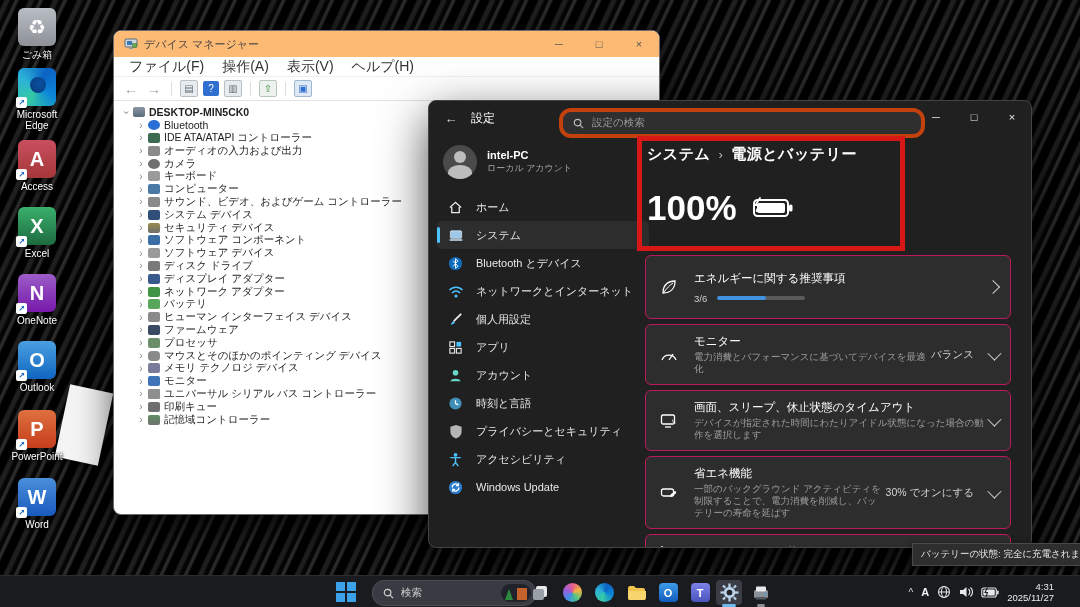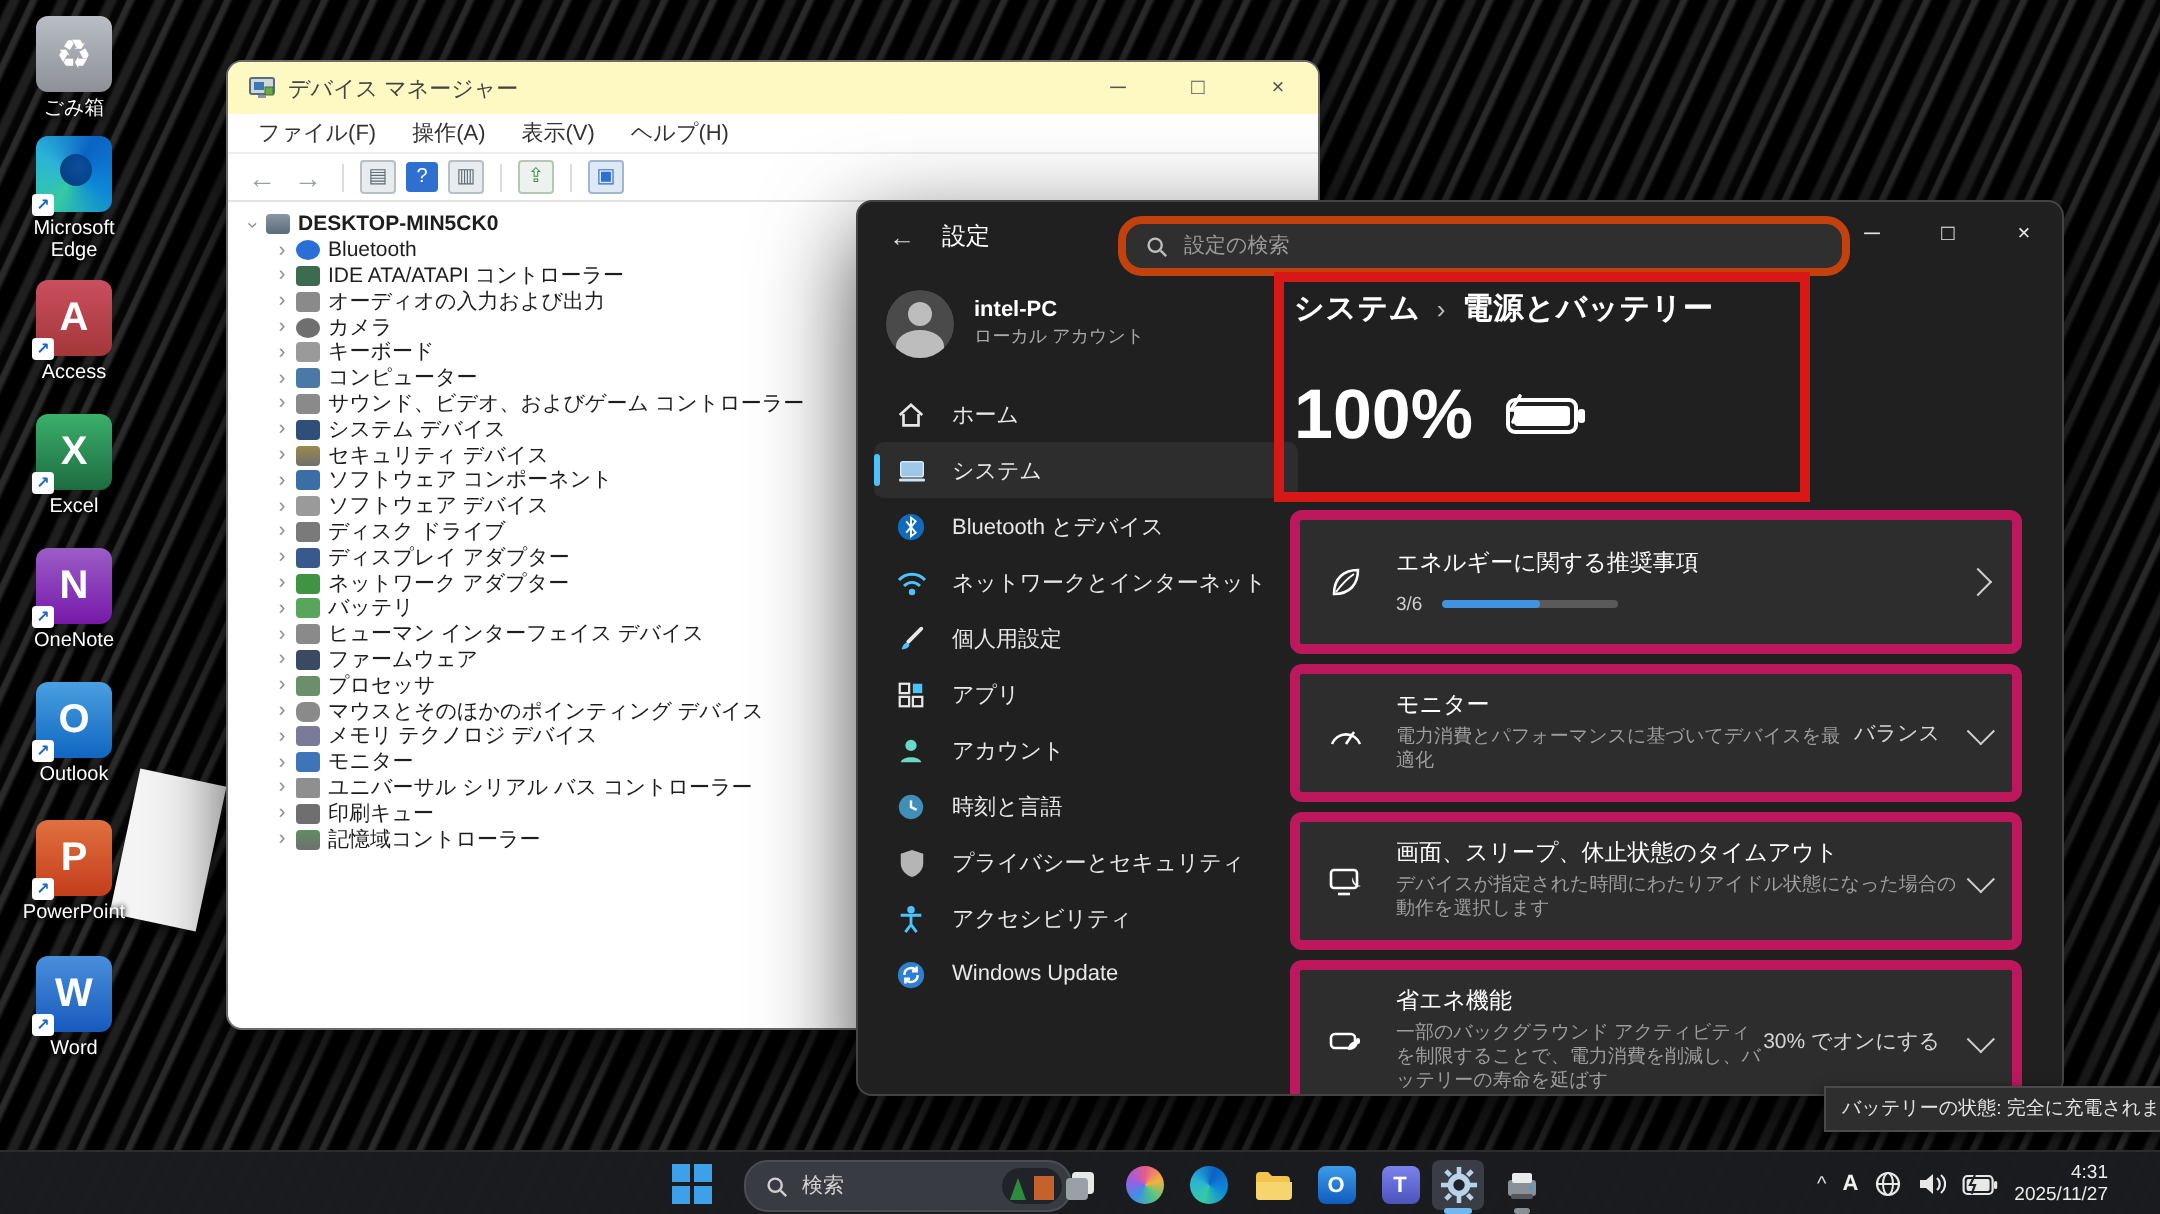--- a/index.html
+++ b/index.html
@@ -22,26 +22,26 @@
   .i-access{background:linear-gradient(180deg,#c94f5e,#a4373a);}
   .i-excel{background:linear-gradient(180deg,#3ab06b,#1d6b40);}
   .i-onenote{background:linear-gradient(180deg,#9b5dc7,#7719aa);}
   .i-outlook{background:linear-gradient(180deg,#4aa0e0,#1066c0);}
   .i-ppt{background:linear-gradient(180deg,#e0703f,#c43e1c);}
   .i-word{background:linear-gradient(180deg,#4a8fdc,#185abd);}
   
   #paper{left:62px;top:388px;width:44px;height:74px;background:#f4f4f4;transform:rotate(12deg);box-shadow:2px 3px 8px rgba(0,0,0,.6);}
   
   #dm{left:113px;top:30px;width:545px;height:483px;background:#fff;border-radius:8px;box-shadow:0 12px 36px rgba(0,0,0,.65);overflow:hidden;border:1px solid #6b6b6b;}
-  #dm .titlebar{height:26px;background:#fef9c3;display:flex;align-items:center;padding-left:10px;}
+  #dm .titlebar{height:26px;background:#fdba74;display:flex;align-items:center;padding-left:10px;}
   #dm .title{font-size:11px;color:#444;margin-left:6px;}
   #dm .wc{position:absolute;top:0;right:0;height:26px;display:flex;}
   #dm .wc div{width:40px;height:26px;display:flex;align-items:center;justify-content:center;font-size:11px;color:#555;}
   #dm .menubar{height:19px;display:flex;align-items:center;padding-left:6px;border-bottom:1px solid #eee;}
-  #dm .menubar span{font-size:11px;color:#333;padding:0 9px;}
+  #dm .menubar span{font-size:14px;color:#333;padding:0 9px;}
   #dm .toolbar{height:23px;display:flex;align-items:center;padding-left:8px;border-bottom:1px solid #e2e2e2;gap:5px;}
   .tbico{width:16px;height:15px;border-radius:2px;font-size:10px;line-height:15px;text-align:center;}
   .arrowb{color:#9aa0a6;font-size:14px;font-weight:bold;width:18px;text-align:center;}
   .tsep{width:1px;height:14px;background:#ddd;margin:0 3px;}
   
   #tree{padding:5px 0 0 7px;}
   .trow{display:flex;align-items:center;height:12.8px;white-space:nowrap;}
   .trow .chev{width:10px;color:#8a8a8a;font-size:10px;text-align:center;flex:0 0 10px;}
   .trow .ic{width:12px;height:10px;border-radius:2px;margin:0 4px 0 2px;flex:0 0 12px;}
   .trow .tl{font-size:10.5px;color:#1d1d1d;}
@@ -67,21 +67,21 @@
   .nav .nic{width:17px;height:17px;display:flex;align-items:center;justify-content:center;flex:0 0 17px;}
   .nav .nl{font-size:11px;color:#e8e8e8;margin-left:12px;white-space:nowrap;}
   .nav.sel{background:#2d2d2d;}
   .nav.sel:before{content:"";position:absolute;left:0;top:6px;width:3px;height:16px;border-radius:2px;background:#4cc2ff;}
   
   #main{position:absolute;left:216px;top:36px;width:366px;}
   #crumb{font-size:15px;font-weight:bold;color:#fff;margin:8px 0 0 2px;letter-spacing:.5px;}
   #crumb .sep{color:#bbb;font-weight:normal;padding:0 8px;font-size:13px;}
   #pct-row{display:flex;align-items:center;margin:24px 0 0 2px;gap:14px;}
   #pct{font-size:35px;font-weight:bold;color:#fff;}
-  .card{background:#2d2d2d;border:5px solid #be185d;border-radius:6px;margin-bottom:5px;display:flex;align-items:center;padding:9px 12px;position:relative;}
+  .card{background:#2d2d2d;border:1px solid #be185d;border-radius:6px;margin-bottom:5px;display:flex;align-items:center;padding:9px 12px;position:relative;}
   .card .cic{width:22px;flex:0 0 22px;margin-right:14px;display:flex;justify-content:center;}
   .card .ct{flex:1;min-width:0;}
   .card .t{font-size:11.5px;color:#fff;line-height:15px;}
   .card .s{font-size:9.5px;color:#9d9d9d;line-height:12px;margin-top:2px;}
   .card .val{font-size:10.5px;color:#d5d5d5;margin-right:14px;white-space:nowrap;}
   .chevD{width:9px;height:9px;border-right:1.6px solid #cfcfcf;border-bottom:1.6px solid #cfcfcf;transform:rotate(45deg) translateY(-2px);flex:0 0 9px;}
   .chevR{width:9px;height:9px;border-right:1.6px solid #cfcfcf;border-bottom:1.6px solid #cfcfcf;transform:rotate(-45deg);flex:0 0 9px;}
   #progress-row{display:flex;align-items:center;gap:10px;margin-top:7px;}
   #prog-label{font-size:9.5px;color:#cfcfcf;}
   #prog-track{width:88px;height:4px;border-radius:2px;background:#5a5a5a;overflow:hidden;}

